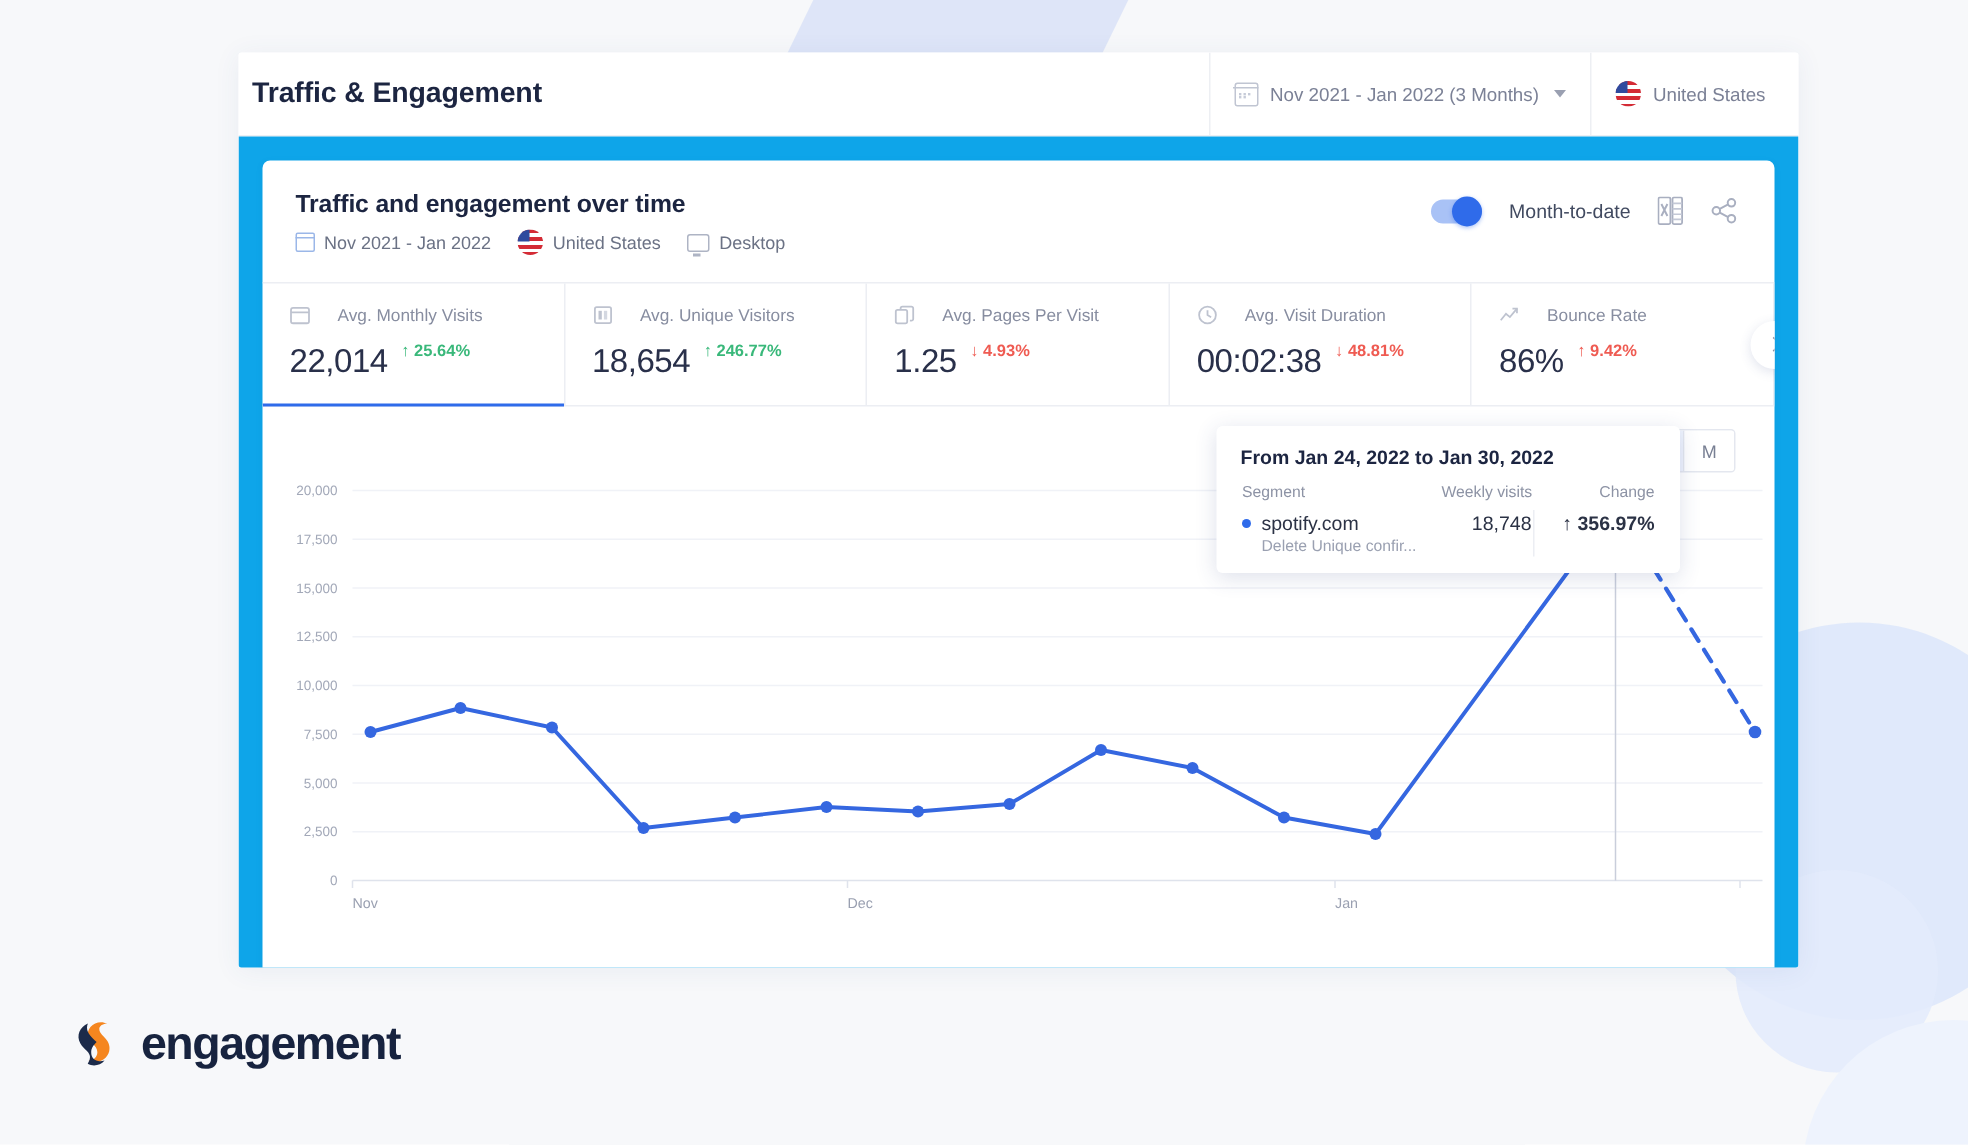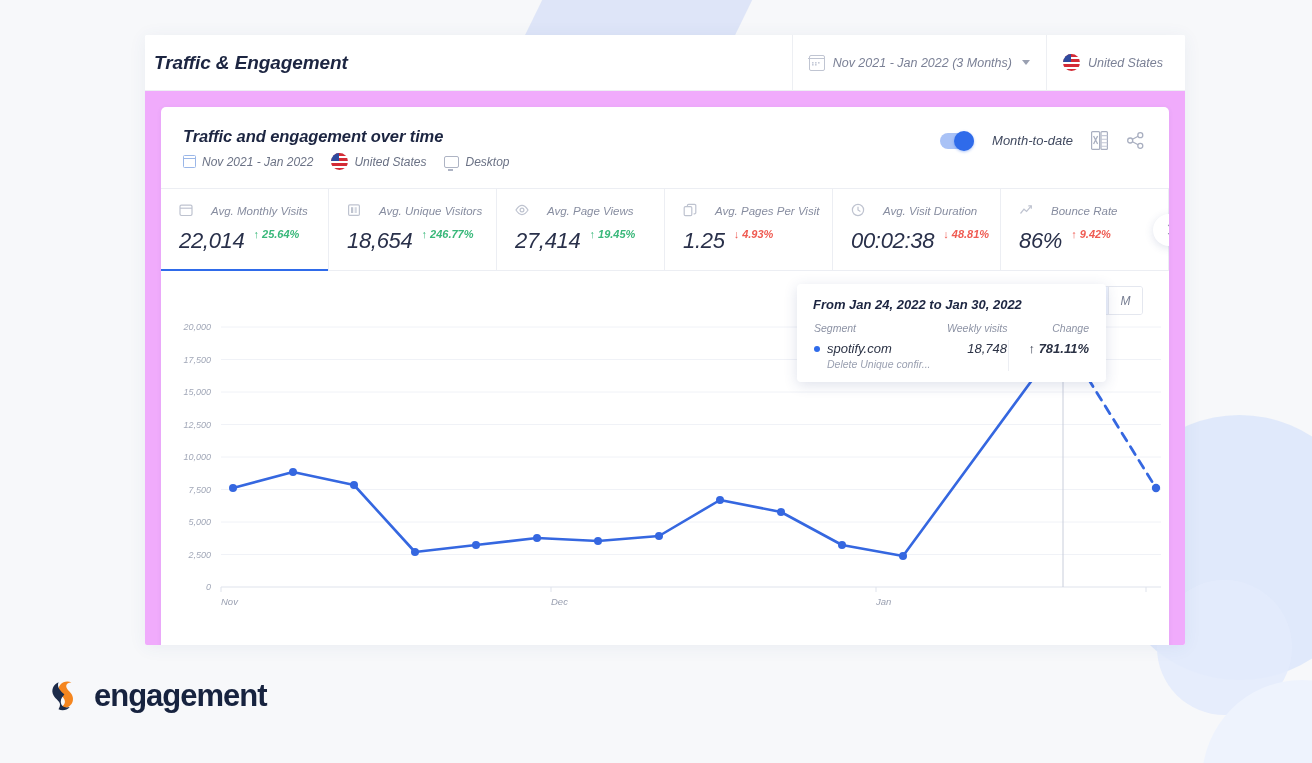--- a/index.html
+++ b/index.html
@@ -24,26 +24,25 @@
     top:580px;right:20px;width:135px;height:135px;border-radius:50%;
     background:#e3ebfc;opacity:.9;
   }
   #deco-circle-3{
     top:680px;right:-90px;width:200px;height:200px;border-radius:50%;
     background:#eef3fd;
   }
 
   
   #app-window{
-    position:absolute;left:145px;top:35px;width:1040px;height:610px;
+    position:absolute;left:159px;top:35px;width:1040px;height:610px;
     background:#ffffff;
     border-radius:2px;
     box-shadow:0 2px 18px rgba(60,80,140,.07);
     overflow:hidden;
-    font-style:italic;
   }
   
   #page-header{
     height:55px;background:#fff;display:flex;align-items:center;
     border-bottom:1px solid #edeff3;
     position:relative;
   }
   #page-title{
     font-size:19px;font-weight:bold;color:#1c2541;margin-left:9px;letter-spacing:-.1px;
   }
@@ -81,21 +80,21 @@
   }
   .flag-us:before{
     content:"";position:absolute;left:0;right:0;top:0;height:100%;
     background:repeating-linear-gradient(#d42b35 0 2.6px,#fff 2.6px 5.1px);
   }
   .flag-us:after{
     content:"";position:absolute;left:0;top:0;width:8px;height:7.5px;background:#2f4a9e;
   }
 
   
-  #window-body{background:#f0abfc;height:555px;padding:0;position:relative;}
+  #window-body{background:#0ea5e9;height:555px;padding:0;position:relative;}
 
   
   #traffic-card{
     position:absolute;left:16px;top:16px;right:16px;bottom:-40px;
     background:#fff;border-radius:5px;
     box-shadow:0 1px 5px rgba(60,80,140,.07);
     overflow:hidden;
   }
   #card-header{
     display:flex;align-items:flex-start;padding:20px 24px 0 22px;
@@ -298,33 +297,20 @@
               <rect x="7.6" y="4.2" width="2.2" height="5.8" fill="#c6cbd8"></rect>
             </svg>
             <span>Avg. Unique Visitors</span>
           </div>
           <div class="metric-valrow">
             <span class="metric-value">18,654</span>
             <span class="metric-change up">↑&nbsp;<span>246.77%</span></span>
           </div>
         </div>
 
-        <div class="metric">
-          <div class="metric-label">
-            <svg class="m-icon" viewBox="0 0 14 14">
-              <path d="M1 7c2-3.2 4-4.6 6-4.6S11 3.8 13 7c-2 3.2-4 4.6-6 4.6S3 10.2 1 7z" fill="none" stroke="#a9afc0" stroke-width="1.2"></path>
-              <circle cx="7" cy="7" r="1.9" fill="none" stroke="#a9afc0" stroke-width="1.2"></circle>
-            </svg>
-            <span>Avg. Page Views</span>
-          </div>
-          <div class="metric-valrow">
-            <span class="metric-value">27,414</span>
-            <span class="metric-change up">↑&nbsp;<span>19.45%</span></span>
-          </div>
-        </div>
 
         <div class="metric">
           <div class="metric-label">
             <svg class="m-icon" viewBox="0 0 14 14">
               <rect x="1.2" y="3.6" width="7.6" height="9" rx="1.2" fill="none" stroke="#a9afc0" stroke-width="1.2"></rect>
               <path d="M4.4 3.6V2.6a1.2 1.2 0 0 1 1.2-1.2h6a1.2 1.2 0 0 1 1.2 1.2v7a1.2 1.2 0 0 1-1.2 1.2h-1" fill="none" stroke="#a9afc0" stroke-width="1.2"></path>
             </svg>
             <span>Avg. Pages Per Visit</span>
           </div>
           <div class="metric-valrow">
@@ -448,21 +434,21 @@
             </tr>
             <tr>
               <td>
                 <div class="tt-seg">
                   <span class="tt-dot"></span>
                   <span>spotify.com</span>
                 </div>
                 <div class="tt-sub">Delete Unique confir...</div>
               </td>
               <td class="tt-visits">18,748</td>
-              <td class="tt-change">↑&nbsp;<span>781.11%</span></td>
+              <td class="tt-change">↑&nbsp;<span>356.97%</span></td>
             </tr>
           </tbody>
             </table>
         </div>
 
       </div>
     </div>
   </div>
 </div>
 

